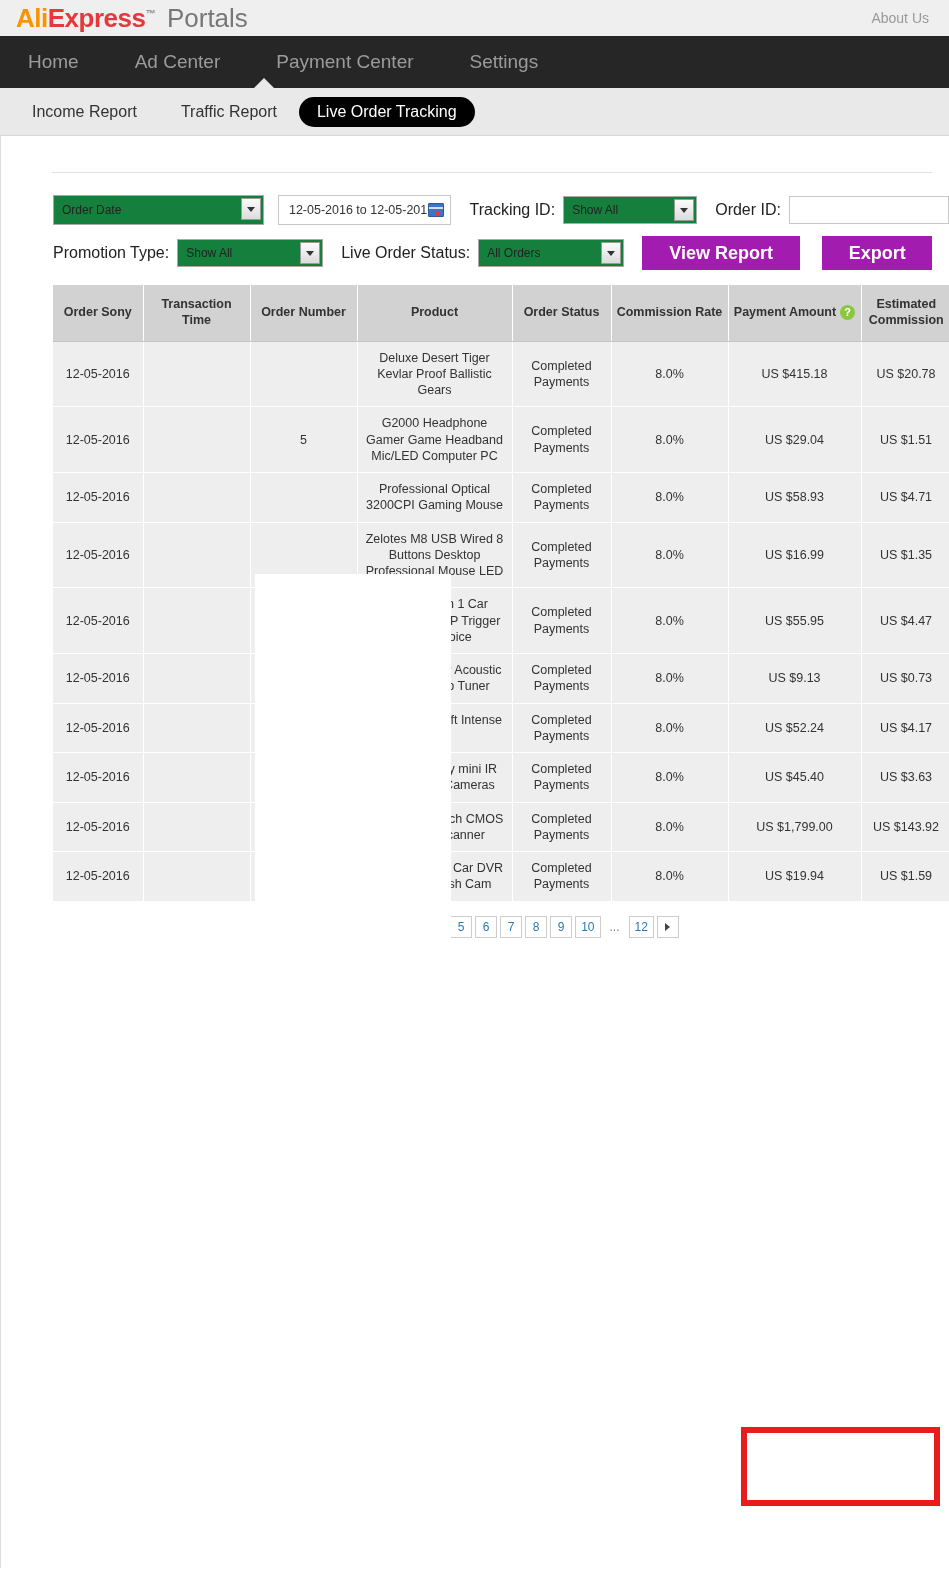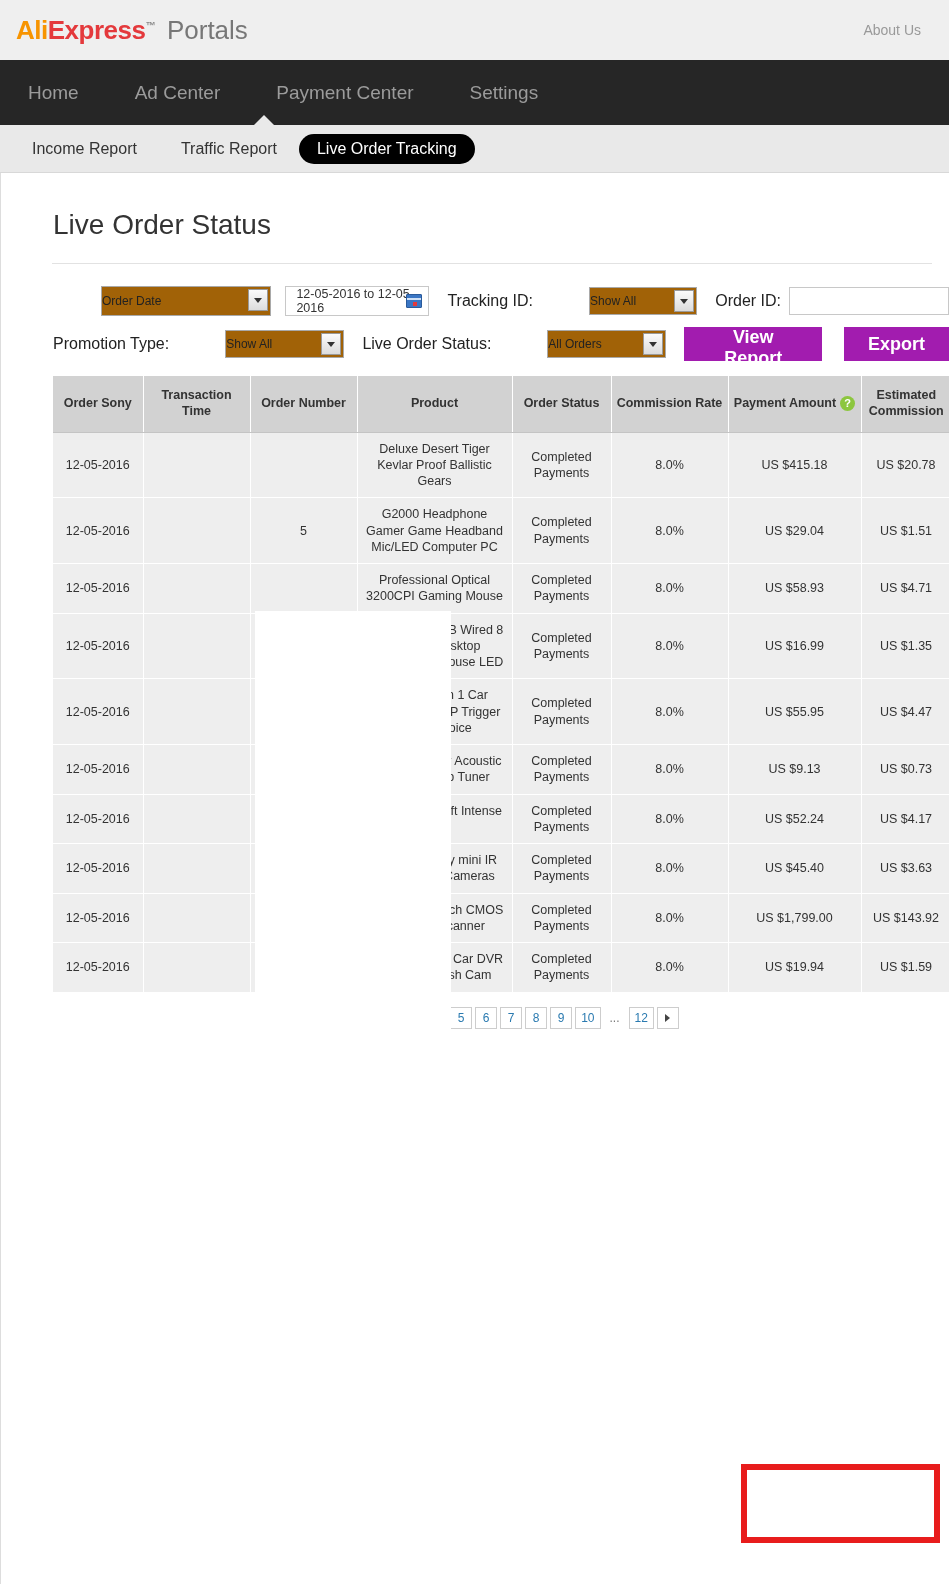--- a/index.html
+++ b/index.html
@@ -6,42 +6,42 @@
   html, body {
     margin: 0; padding: 0;
     width: 949px; height: 1584px;
     background: #ffffff;
     font-family: "Liberation Sans", sans-serif;
     overflow: hidden;
   }
 
   
   .brandbar {
-    height: 60px;
+    height: 36px;
     background: #efefef;
     display: flex;
     align-items: center;
     padding: 0 16px;
     position: relative;
   }
   .logo-ali { font-size: 26px; font-weight: bold; letter-spacing: -0.5px; }
   .logo-ali .c1 { color: #f79400; }
   .logo-ali .c2 { color: #e4393c; }
   .logo-tm { font-size: 10px; color: #888; vertical-align: super; }
   .logo-portals {
     font-size: 26px; color: #777; margin-left: 12px; font-weight: normal;
   }
   .aboutus {
-    position: absolute; right: 28px; top: 50%; transform: translateY(-50%);
+    position: absolute; right: 20px; top: 50%; transform: translateY(-50%);
     font-size: 14px; color: #999;
   }
 
   
   .mainnav {
-    height: 65px;
+    height: 52px;
     background: #262626;
     display: flex;
     align-items: center;
     padding-left: 0px;
     position: relative;
   }
   .mainnav a {
     color: #9b9b9b;
     font-size: 19px;
     text-decoration: none;
@@ -111,28 +111,28 @@
   .filter-row {
     display: flex;
     align-items: center;
     margin-bottom: 12px;
     height: 30px;
   }
   .filter-row2 { margin-bottom: 16px; height: 32px; }
 
   .sel {
     position: relative;
-    background: #a16207;
+    background: #15803d;
     border: 1px solid #a9a9a9;
     height: 28px;
     display: flex;
     align-items: center;
     font-size: 12px;
     color: #222;
-    margin-left: 48px;
+    padding-left: 8px;
   }
   .sel .arrowbox {
     position: absolute;
     right: 2px; top: 2px;
     width: 20px; height: 22px;
     background: linear-gradient(#fbfbfb, #dcdcdc);
     border: 1px solid #9a9a9a;
     display: flex; align-items: center; justify-content: center;
   }
   .sel .arrowbox::after {
@@ -324,21 +324,20 @@
 
 <div class="subnav">
   <a href="#">Income Report</a>
   <a href="#">Traffic Report</a>
   <a href="#" class="pill">Live Order Tracking</a>
 </div>
 
 <div class="page">
   <div class="page-inner">
 
-    <h1 class="page-title">Live Order Status</h1>
     <div class="title-rule"></div>
 
     <div class="filter-row">
       <div class="sel sel-orderdate">
         <span>Order Date</span>
         <span class="arrowbox"></span>
       </div>
 
       <div class="daterange">
         <span>12-05-2016 to 12-05-2016</span>

